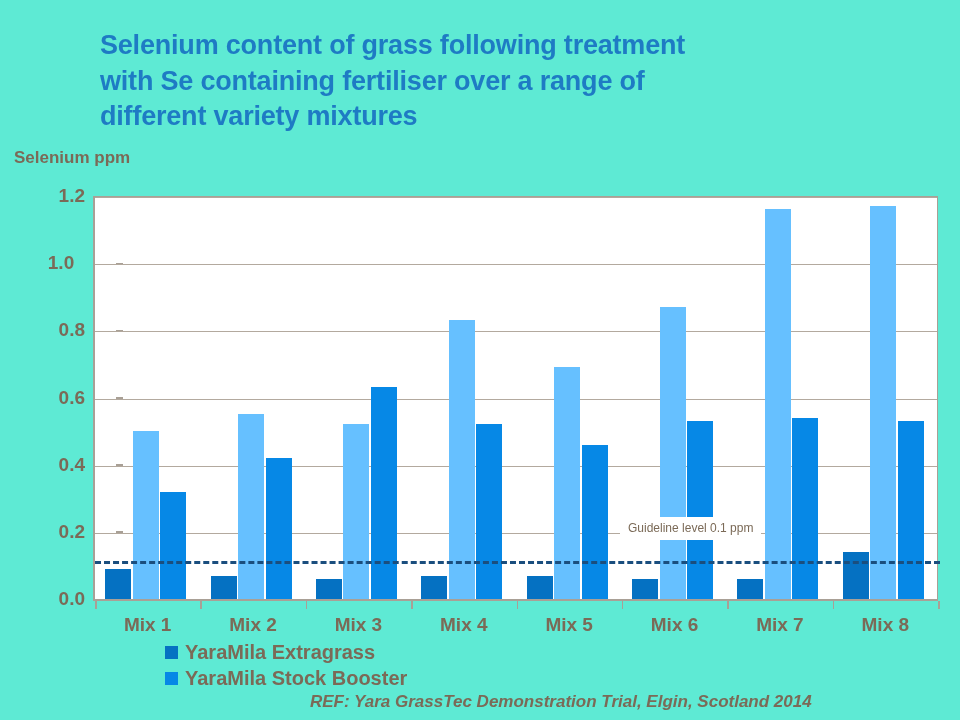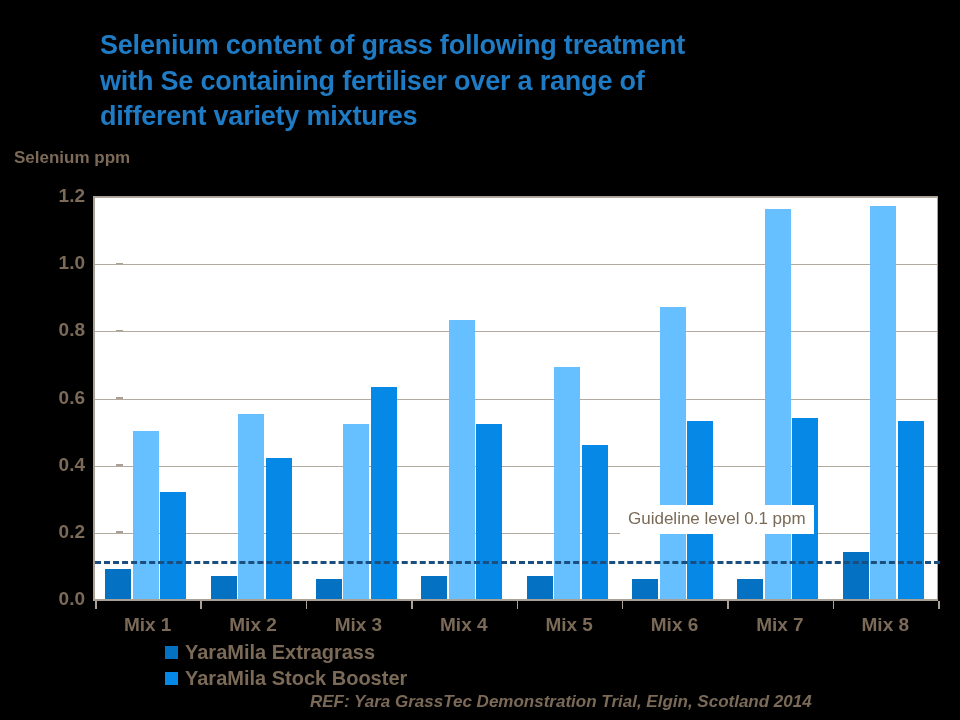--- a/index.html
+++ b/index.html
@@ -5,21 +5,21 @@
   html, body {
     margin: 0; padding: 0;
     width: 960px; height: 720px;
     background: #ffffff;
     font-family: "Liberation Sans", sans-serif;
     overflow: hidden;
   }
   #page {
     position: relative;
     width: 960px; height: 720px;
-    background: #000000;
+    background: #5eead4;
   }
 
   
   #chart-title {
     position: absolute;
     left: 100px; top: 28px;
     width: 740px;
     font-size: 27px;
     font-weight: bold;
     line-height: 1.32;
@@ -99,25 +99,26 @@
   #guideline-line {
     position: absolute;
     left: 95px;
     width: 845px;
     height: 0;
     border-top: 3.5px dashed #1A4E7E;
   }
   #guideline-label {
     position: absolute;
     background: #ffffff;
-    font-size: 17px;
+    font-size: 12px;
     color: #7B6A57;
     padding: 4px 8px 5px 8px;
     white-space: nowrap;
     z-index: 5;
+    margin-top: 12px;
   }
 
   
   .x-tick-mark {
     position: absolute;
     top: 601px;
     width: 1.5px; height: 8px;
     background: #A9A096;
   }
   .x-label {
@@ -187,21 +188,21 @@
       <div class="y-tick-label" style="top: 599px;">0.0</div>
       <div class="y-tick-mark" style="top: 598.5px;"></div>
       <div class="y-tick-label" style="top: 531.833px;">0.2</div>
       <div class="y-tick-mark" style="top: 531.333px;"></div>
       <div class="y-tick-label" style="top: 464.667px;">0.4</div>
       <div class="y-tick-mark" style="top: 464.167px;"></div>
       <div class="y-tick-label" style="top: 397.5px;">0.6</div>
       <div class="y-tick-mark" style="top: 397px;"></div>
       <div class="y-tick-label" style="top: 330.333px;">0.8</div>
       <div class="y-tick-mark" style="top: 329.833px;"></div>
-      <div class="y-tick-label" style="top: 263.167px;">1.0</div>
+      <div class="y-tick-label" style="top: 263.167px; text-align: center;">1.0</div>
       <div class="y-tick-mark" style="top: 262.667px;"></div>
       <div class="y-tick-label" style="top: 196px;">1.2</div>
       <div class="y-tick-mark" style="top: 195.5px;"></div>
     </div>
 
   <div id="bars-layer">
       <div class="bar-group" style="left: 10.1875px; width: 81px;">
         <div class="bar s0" title="YaraMila Extragrass — Mix 1: 0.09" style="left: 0px; width: 26px; height: 30.225px; background: rgb(5, 113, 194);"></div>
         <div class="bar s1" title="YaraBela Nutri Booster — Mix 1: 0.5" style="left: 27.5px; width: 26px; height: 167.917px; background: rgb(102, 192, 255);"></div>
         <div class="bar s2" title="YaraMila Stock Booster — Mix 1: 0.32" style="left: 55px; width: 26px; height: 107.467px; background: rgb(6, 136, 230);"></div>

